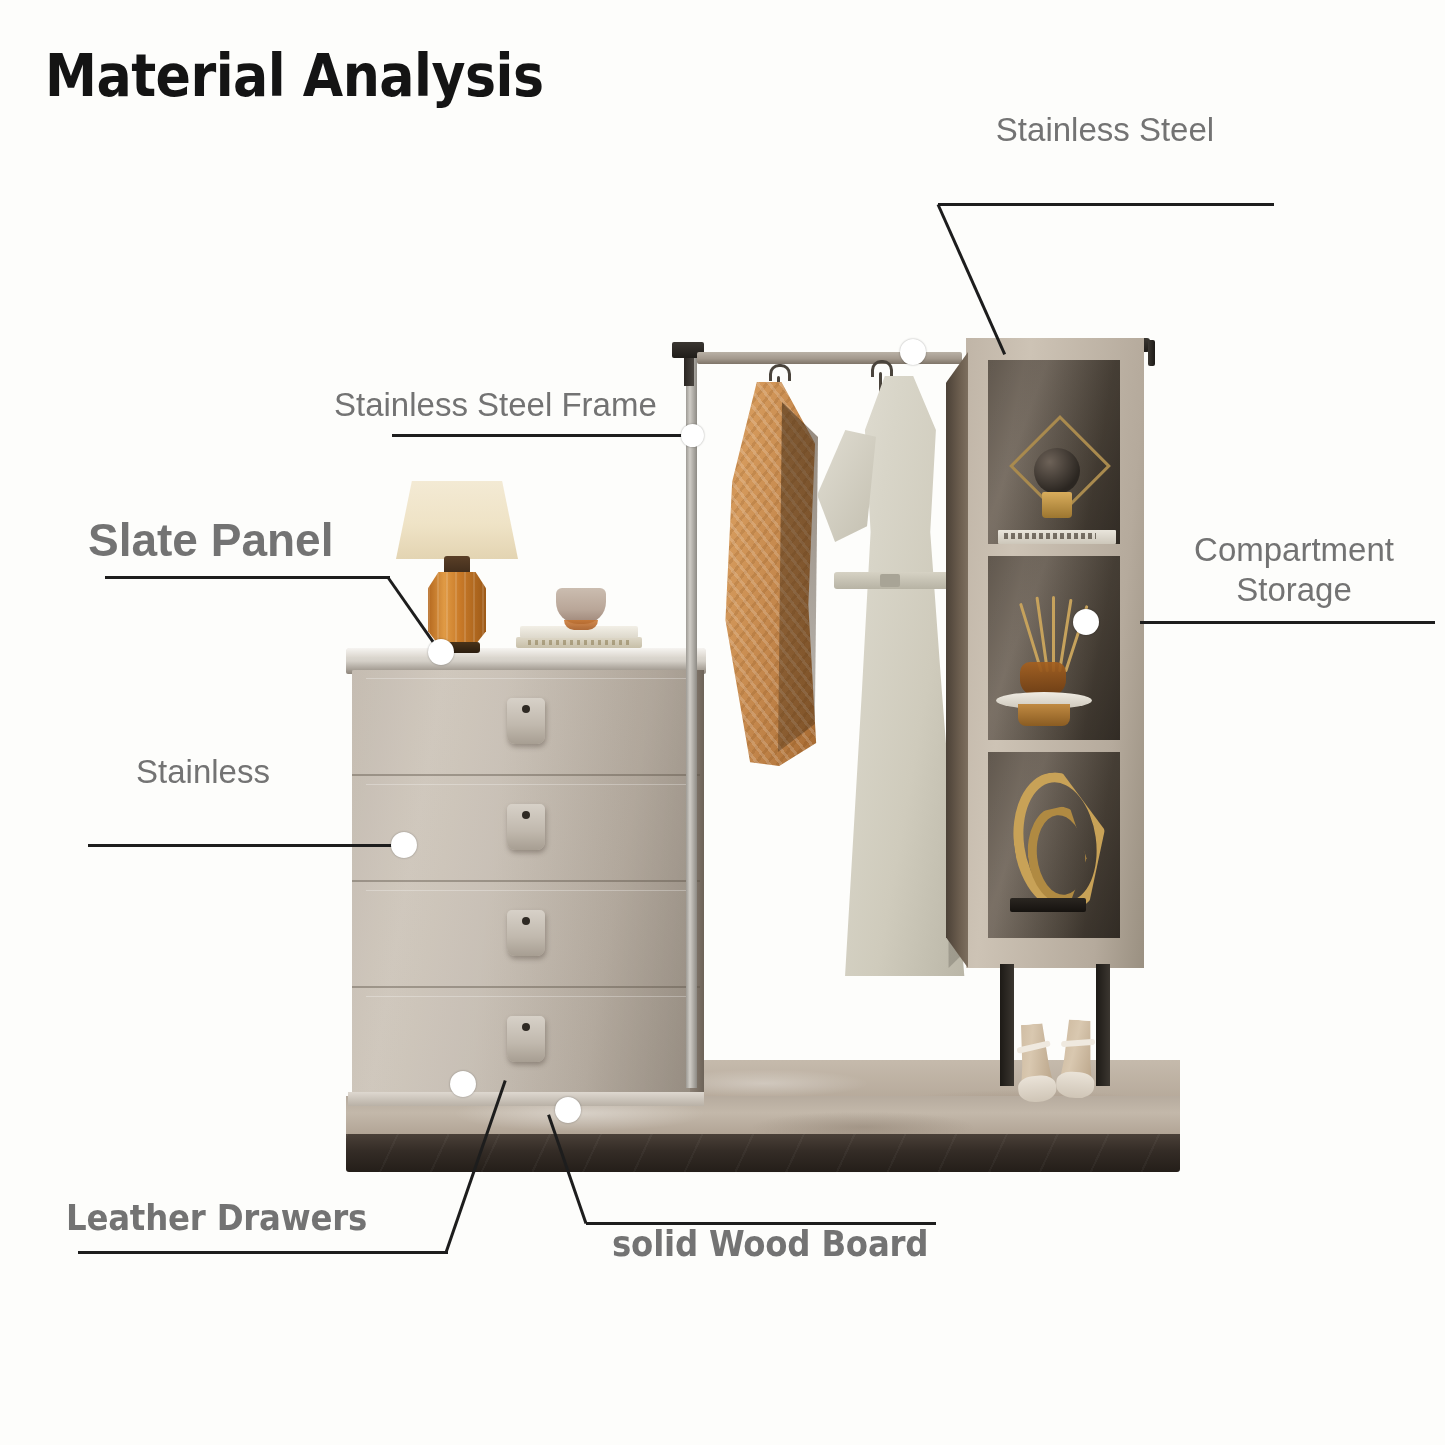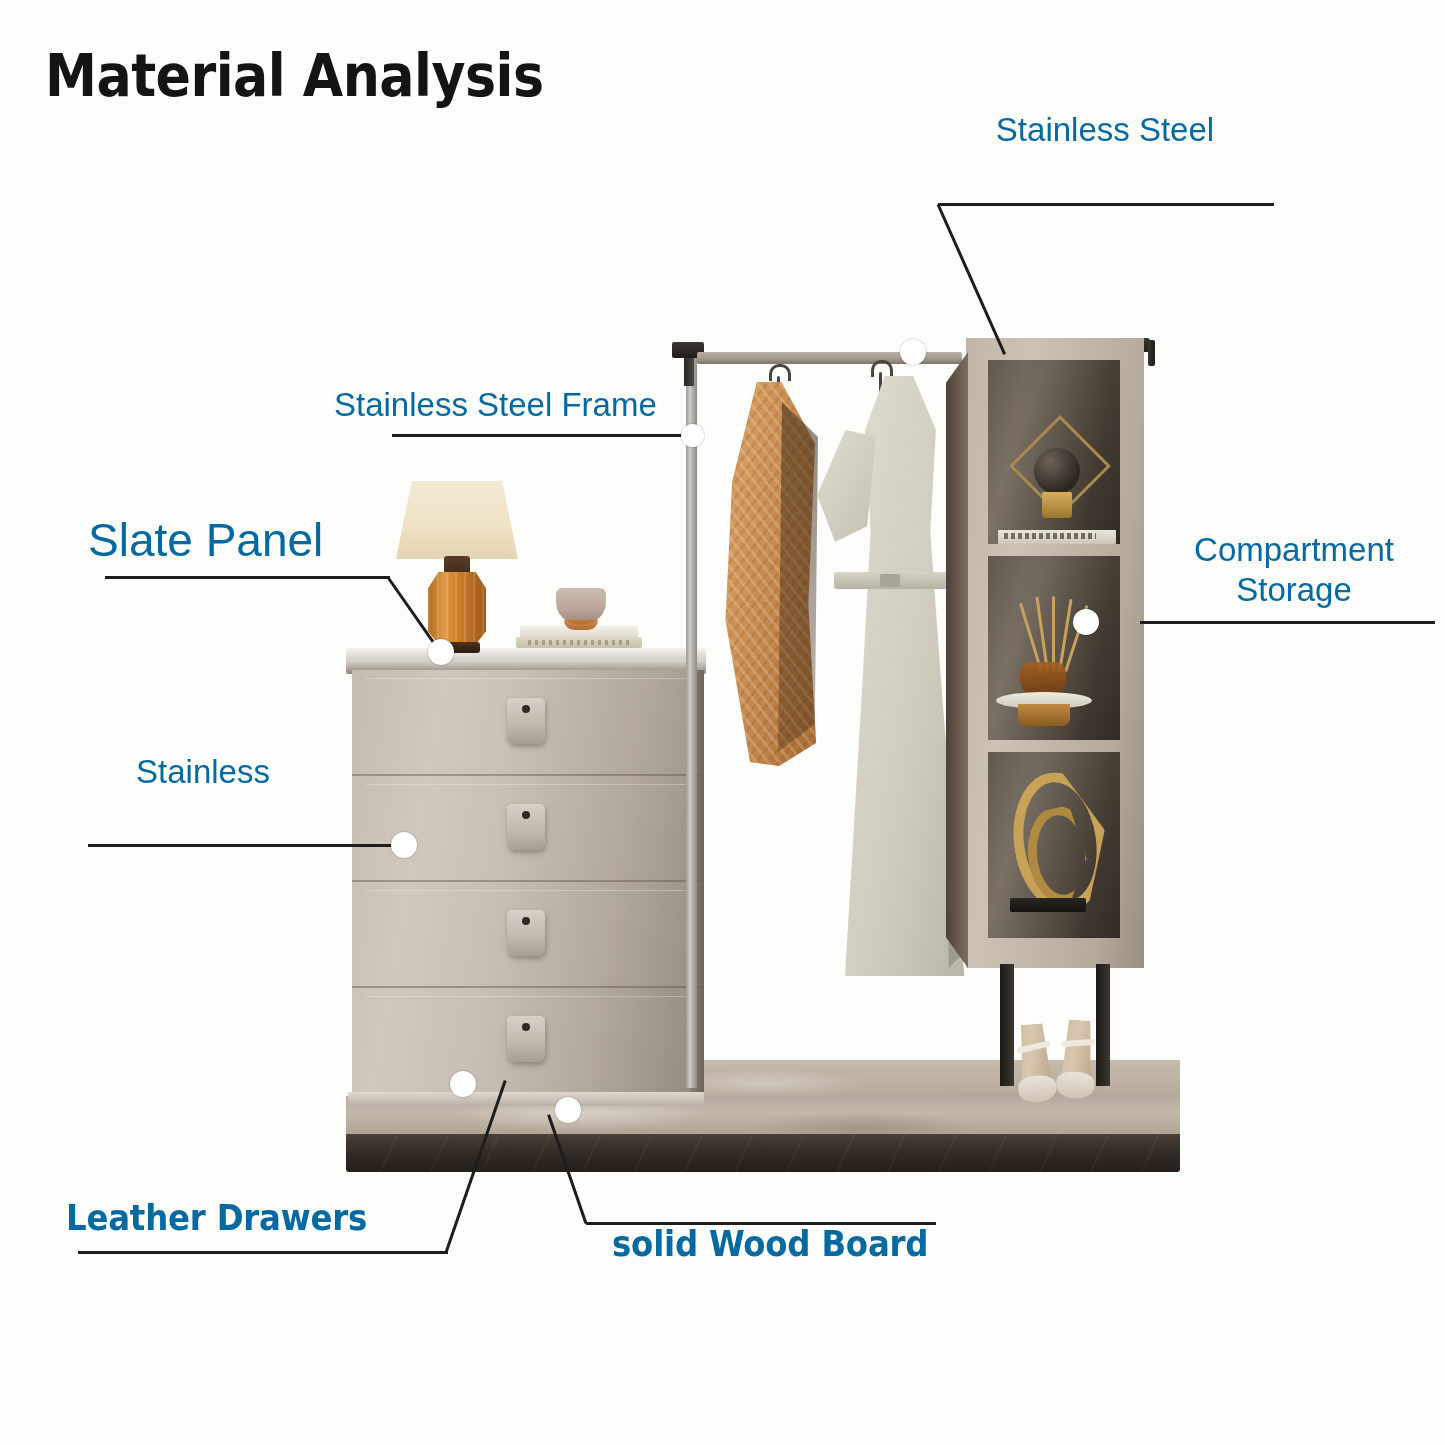--- a/index.html
+++ b/index.html
@@ -13,21 +13,21 @@
   }
   #stage{position:absolute;inset:0;}
 
   
   .ttl{
     position:absolute;left:45px;top:42px;
     font-family:"DejaVu Sans Condensed","Liberation Sans",sans-serif;
     font-weight:700;font-size:58px;letter-spacing:-0.5px;color:#141414;
     white-space:nowrap;
   }
-  .lbl{position:absolute;font-size:33px;color:#0369a1;line-height:1.22;white-space:nowrap;}
+  .lbl{position:absolute;font-size:33px;color:#737373;line-height:1.22;white-space:nowrap;}
   .lbl.cond{font-family:"DejaVu Sans Condensed","Liberation Sans",sans-serif;font-weight:600;letter-spacing:-0.2px;}
   .lbl.big{font-size:46px;}
   .lbl.ctr{text-align:center;}
 
   
   .ln{position:absolute;background:#1d1d1d;}
   .ln.h{height:3px;}
   .dia{position:absolute;height:3px;background:#1d1d1d;transform-origin:0 50%;}
   .dot{position:absolute;width:26px;height:26px;border-radius:50%;background:#fff;
        box-shadow:0 0 2px rgba(0,0,0,.35);}
@@ -358,21 +358,21 @@
     <div class="dot" style="left:900px;top:339px;"></div>
   </div>
 
   <div>
     <div class="lbl" style="left:334px;top:385px;">Stainless Steel Frame</div>
     <div class="ln h" style="left:392px;top:434px;width:300px;"></div>
     <div class="dot sm" style="left:681px;top:424px;"></div>
   </div>
 
   <div>
-    <div class="lbl big" style="left:88px;top:512px;">Slate Panel</div>
+    <div class="lbl big" style="left:88px;top:512px;font-weight:bold;">Slate Panel</div>
     <div class="ln h" style="left:105px;top:576px;width:285px;"></div>
     <div class="dia" style="left:388px;top:576px;width:92px;transform:rotate(55deg);"></div>
     <div class="dot" style="left:428px;top:639px;"></div>
   </div>
 
   <div>
     <div class="lbl ctr" style="left:72px;top:752px;width:262px;">
       <div>Stainless</div>
     </div>
     <div class="ln h" style="left:88px;top:844px;width:320px;"></div>

